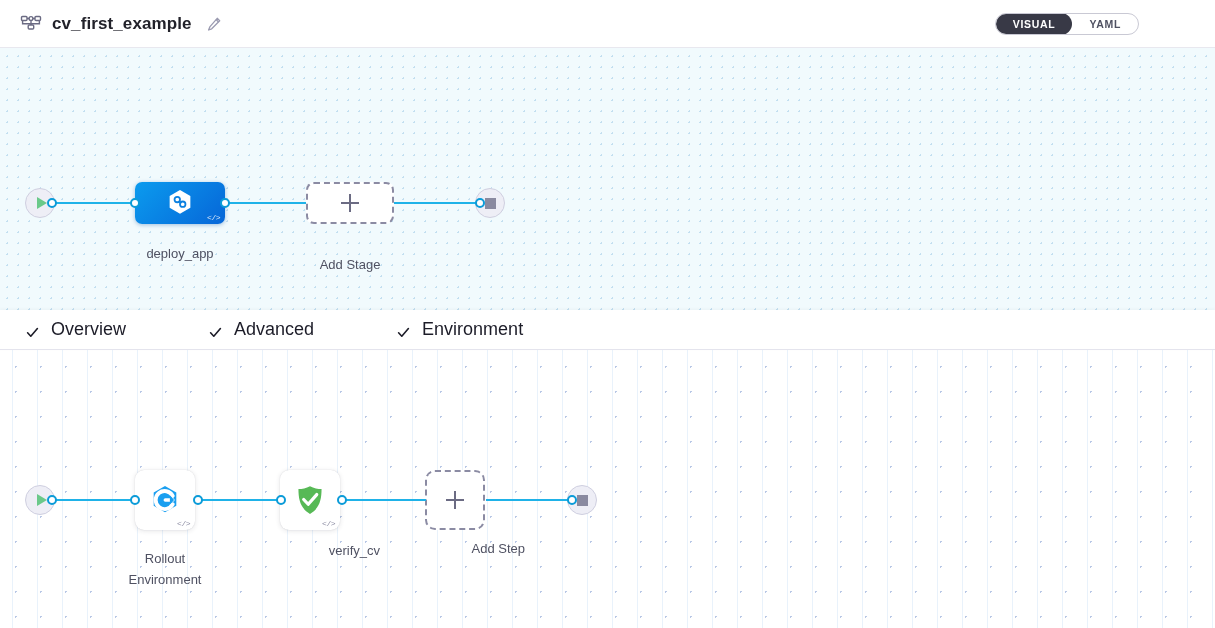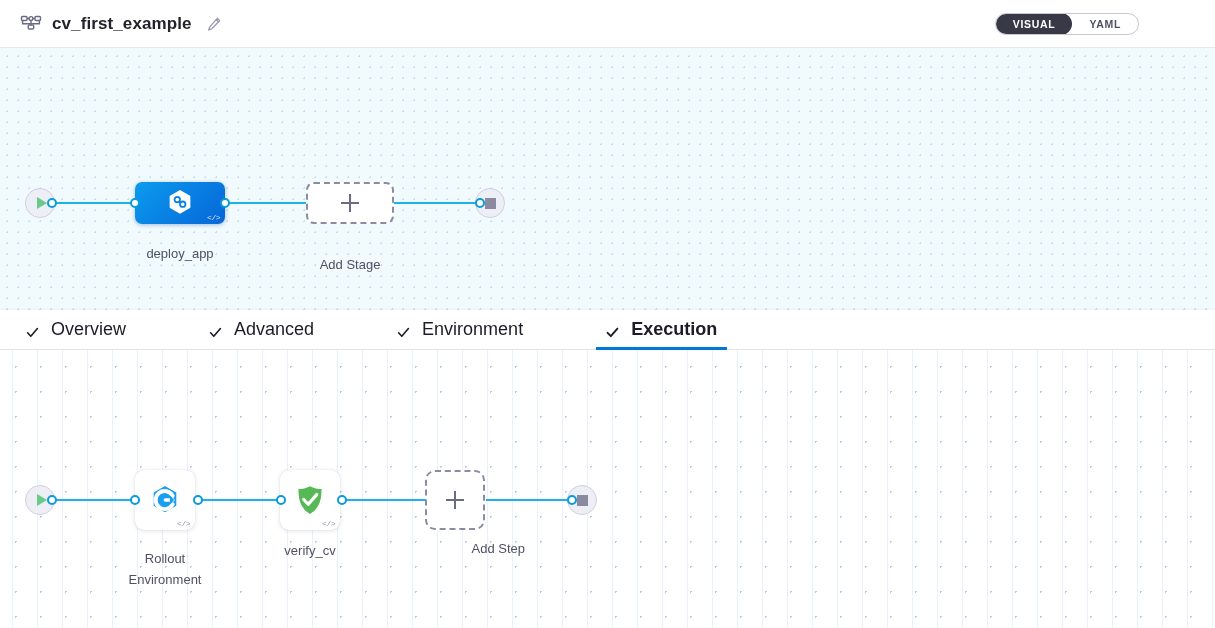--- a/index.html
+++ b/index.html
@@ -256,28 +256,20 @@
       <span>Advanced</span>
     </div>
     <div class="tab">
       <span class="check">
         <svg viewBox="0 0 13 13" width="13" height="13">
             <path d="M1.6 6.8l3.2 3.4L11.4 2.6" fill="none" stroke="#1c1c28" stroke-width="1.6" stroke-linecap="round" stroke-linejoin="round"></path>
           </svg>
       </span>
       <span>Environment</span>
     </div>
-    <div class="tab active">
-      <span class="check">
-        <svg viewBox="0 0 13 13" width="13" height="13">
-            <path d="M1.6 6.8l3.2 3.4L11.4 2.6" fill="none" stroke="#1c1c28" stroke-width="1.9" stroke-linecap="round" stroke-linejoin="round"></path>
-          </svg>
-      </span>
-      <span>Execution</span>
-    </div>
   </div>
 
   <div class="step-canvas">
 
     <div class="edge" style="left:54px; top:149px; width:84px;"></div>
     <div class="edge" style="left:196px; top:149px; width:88px;"></div>
     <div class="edge" style="left:340px; top:149px; width:86px;"></div>
     <div class="edge" style="left:486px; top:149px; width:86px;"></div>
 
     <div class="node" style="left:25px; top:135px;">
@@ -309,21 +301,21 @@
       <div class="step-card">
         <svg viewBox="0 0 40 40" width="34" height="34">
           <path d="M20 3.8c4.6 2.4 9.2 3.4 13.6 3.4 0 12.6-2.4 22.6-13.6 29.2C8.8 29.8 6.4 19.8 6.4 7.2 10.8 7.2 15.4 6.2 20 3.8z" fill="#57b956"></path>
           <path d="M12.6 19.4l5.3 5.6 10-11.4" fill="none" stroke="#ffffff" stroke-width="3.8" stroke-linecap="round" stroke-linejoin="round"></path>
         </svg>
         <span class="code-tag dark">&lt;/&gt;</span>
       </div>
     </div>
     <div class="port" style="left:276px; top:145px;"></div>
     <div class="port" style="left:337px; top:145px;"></div>
-    <div class="node-label" style="left:240px; top:190px; width:140px;">verify_cv</div>
+    <div class="node-label" style="left:240px; top:190px; width:140px;text-align:right;">verify_cv</div>
 
     <div class="node" style="left:425px; top:120px;">
       <div class="add-node add-step-box">
         <span class="plus"></span>
       </div>
     </div>
     <div class="node-label" style="left:385px; top:188px; width:140px;text-align:right;">Add Step</div>
 
     <div class="port" style="left:567px; top:145px;"></div>
     <div class="node" style="left:567px; top:135px;">

